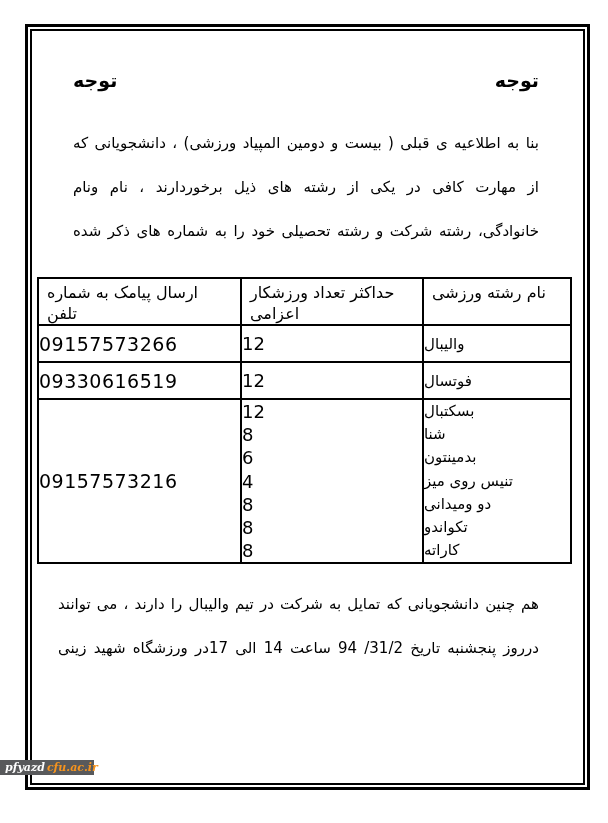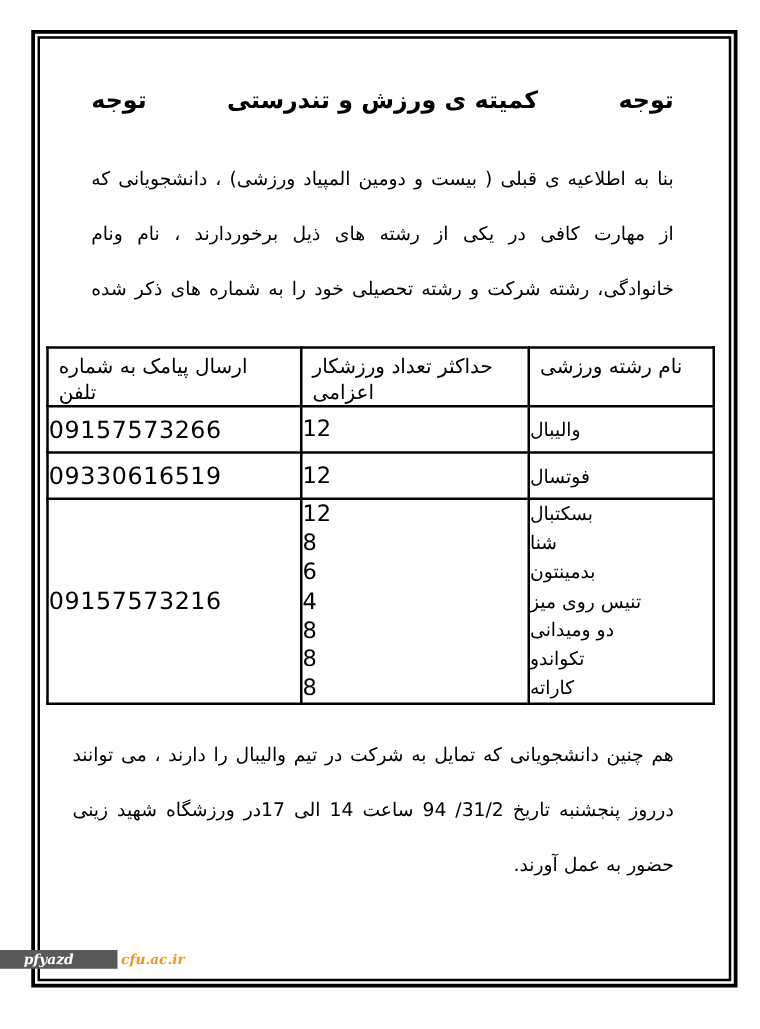--- a/index.html
+++ b/index.html
@@ -32,37 +32,36 @@
   .cell-sport { font-size:15px; }
   .cell-max   { font-size:18px; }
   .cell-phone { font-size:19px; letter-spacing:.5px; }
   tr.group-row td { height:163px; vertical-align:middle; }
   .stack div { line-height:23.2px; }
   .stack-sports div { font-size:15px; }
   .stack-max div { font-size:18px; }
 
   
   .watermark { position:absolute; left:0; top:760px; width:94px; height:15px; background:#58595b;
-               display:flex; align-items:center; gap:2px; padding-left:19px;
+               display:flex; align-items:center; gap:2px; padding-left:5px;
                font-family:"DejaVu Serif", serif; font-style:italic; font-weight:bold; font-size:11px; line-height:15px; }
   .wm-prefix { color:#ffffff; }
-  .wm-suffix { color:#f7941d;margin-left:36px; }
+  .wm-suffix { color:#f7941d; }
 </style>
 </head>
 <body>
 
 <div class="canvas">
 
   <div class="doc-frame-outer">
     <div class="doc-frame-inner">
       <div class="doc-content">
 
         <div class="doc-header">
           <span>توجه</span>
-          <span>کمیته ی ورزش و تندرستی</span>
           <span>توجه</span>
         </div>
 
         <div class="para para-intro">
           <div class="jline">بنا به اطلاعیه ی قبلی ( بیست و دومین المپیاد ورزشی) ، دانشجویانی که</div>
           <div class="jline">از مهارت کافی در یکی از رشته های ذیل برخوردارند ، نام ونام</div>
           <div class="jline">خانوادگی، رشته شرکت و رشته تحصیلی خود را به شماره های ذکر شده</div>
         </div>
 
         <table class="sports-table">
@@ -111,21 +110,20 @@
                 </div>
               </td>
               <td class="cell-phone">09157573216</td>
             </tr>
           </tbody>
         </table>
 
         <div class="para para-outro">
           <div class="jline">هم چنین دانشجویانی که تمایل  به شرکت در تیم والیبال را دارند ، می توانند</div>
           <div class="jline">درروز پنجشنبه تاریخ 31/2/ 94 ساعت 14 الی 17در ورزشگاه شهید زینی</div>
-          <div class="jline jline-end">حضور به عمل آورند.</div>
         </div>
 
       </div>
     </div>
   </div>
 
   <div class="watermark">
     <span class="wm-prefix">pfyazd</span>
     <span class="wm-suffix">cfu.ac.ir</span>
   </div>

